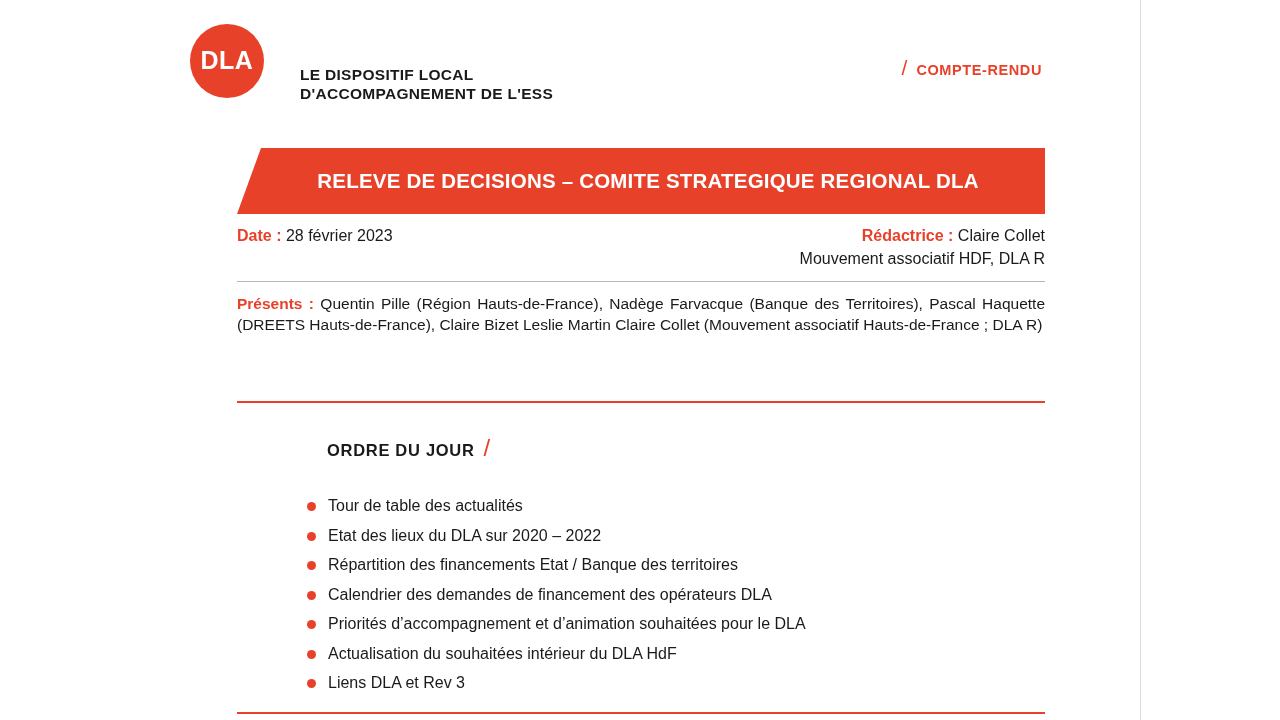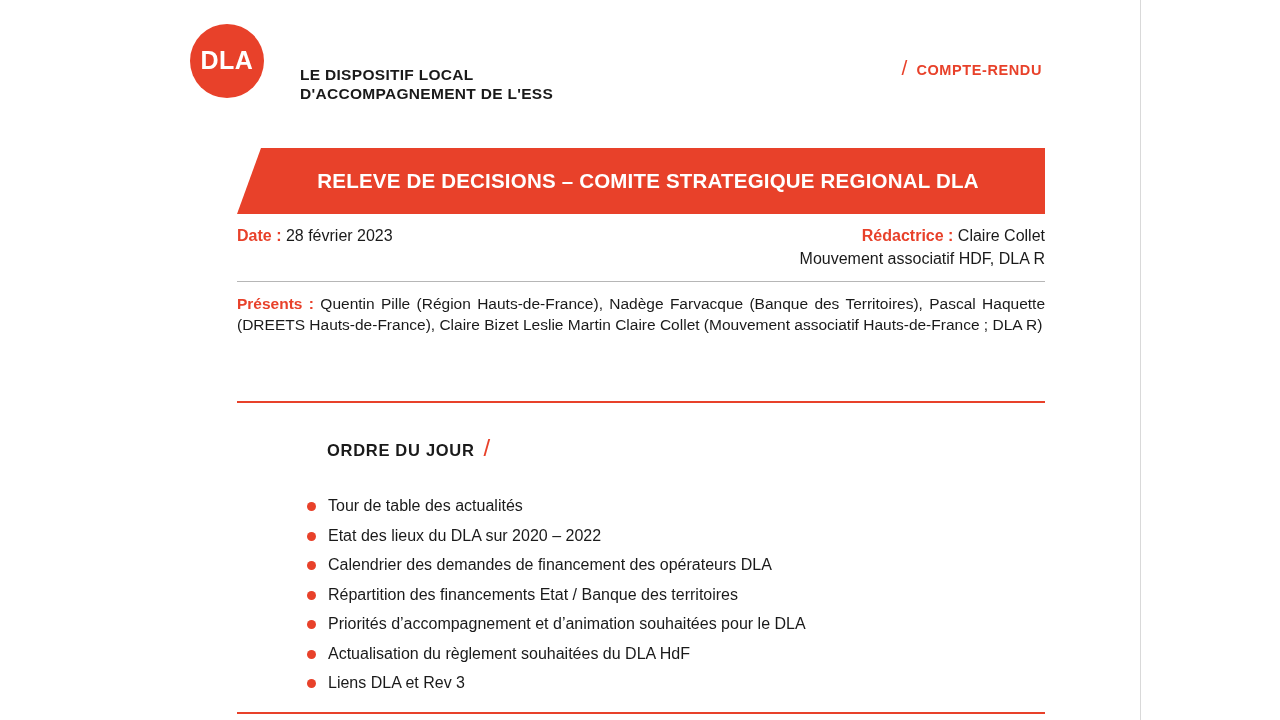--- a/index.html
+++ b/index.html
@@ -283,24 +283,24 @@
   <div class="rule-red" style="top:401px;"></div>
 
   <div class="agenda-head">
     <span class="ttl">ORDRE DU JOUR</span>
     <span class="slash">/</span>
   </div>
 
   <ul class="agenda-list">
     <li>Tour de table des actualités</li>
     <li>Etat des lieux du DLA sur 2020 – 2022</li>
+    <li>Répartition des financements Etat / Banque des territoires</li>
     <li>Calendrier des demandes de financement des opérateurs DLA</li>
-    <li>Répartition des financements Etat / Banque des territoires</li>
     <li>Priorités d’accompagnement et d’animation souhaitées pour le DLA</li>
-    <li>Actualisation du règlement souhaitées du DLA HdF</li>
+    <li>Actualisation du souhaitées intérieur du DLA HdF</li>
     <li>Liens DLA et Rev 3</li>
   </ul>
 
   <div class="rule-red" style="top:712px;"></div>
 
 </div>
 
 <div class="scroll-gutter"></div>
 
 </body></html>

